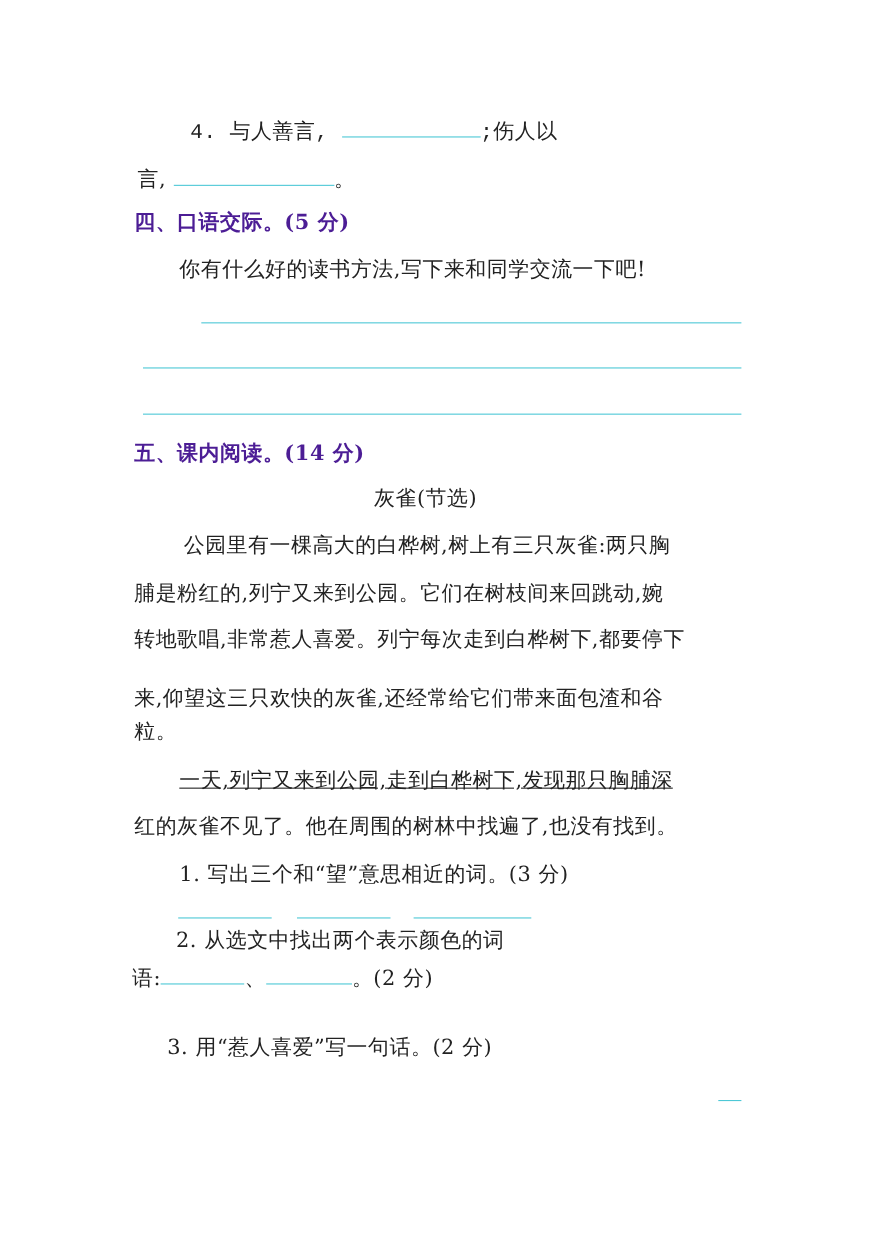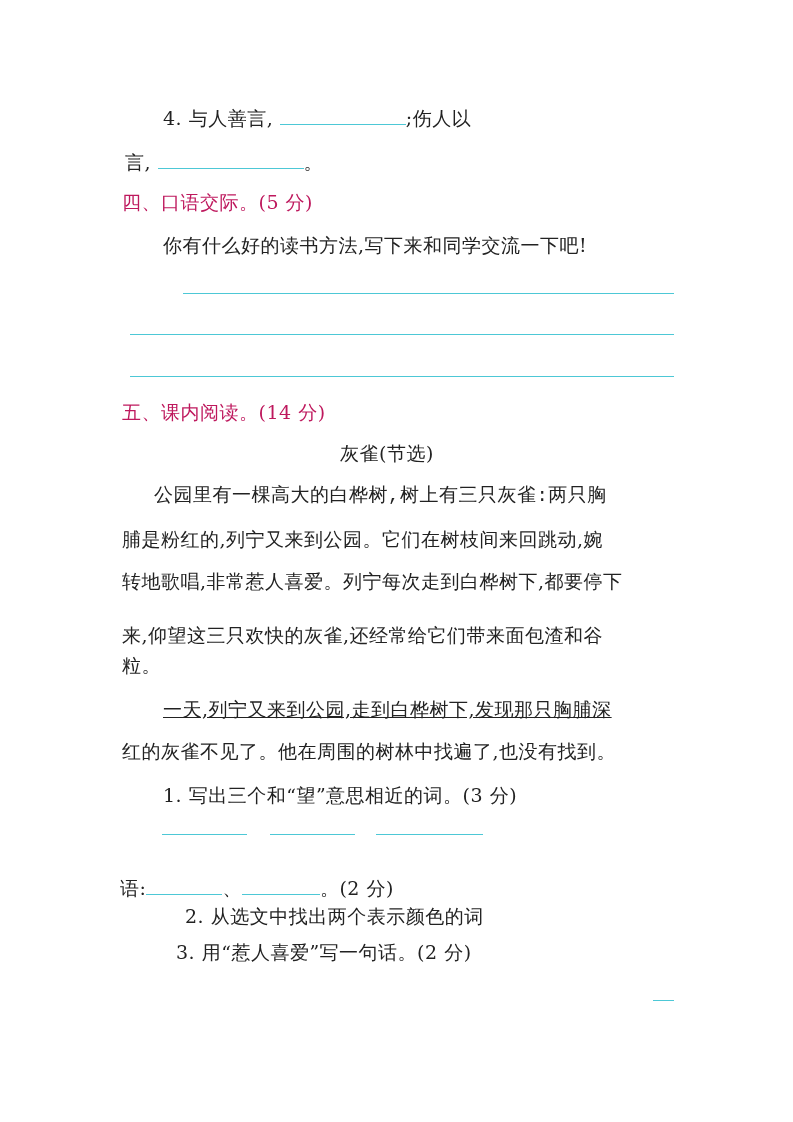--- a/index.html
+++ b/index.html
@@ -1,56 +1,56 @@
 <!DOCTYPE html>
 <html><head>
   <meta charset="utf-8">
   <style>
     html, body { margin: 0; padding: 0; background: #ffffff; }
     body { width: 793px; height: 1122px; position: relative; overflow: hidden;
            font-family: "DejaVu Serif", "Liberation Serif", serif; color: #222; }
     .t { position: absolute; font-size: 19px; line-height: 24px; white-space: nowrap; letter-spacing: 0.5px; }
-    .red { color: #be185d; }
+    .red { color: #4c1d95; font-weight: bold; }
     .blank { display: inline-block; border-bottom: 1.5px solid #4dc8d6; height: 18px; vertical-align: baseline; }
     .hline { position: absolute; height: 0; border-top: 1.5px solid #4dc8d6; }
   </style>
 </head>
 <body>
 
-<div class="t" style="left:163px; top:106px;">
+<div class="t" style="left:173px; top:106px;font-family:Liberation Mono, monospace;">
   <span>4. 与人善言,</span>
   <span class="blank" style="width:126px;"></span><span>;伤人以</span>
 </div>
 <div class="t" style="left:125px; top:150px;">
   <span>言,</span>
   <span class="blank" style="width:146px;"></span><span>。</span>
 </div>
 
 <div class="t red" style="left:122px; top:190px;">四、口语交际。(5 分)</div>
 <div class="t" style="left:163px; top:233px;">你有什么好的读书方法,写下来和同学交流一下吧!</div>
 <div class="hline" style="left:183px; top:293px; width:491px;"></div>
 <div class="hline" style="left:130px; top:334px; width:544px;"></div>
 <div class="hline" style="left:130px; top:376px; width:544px;"></div>
 
 <div class="t red" style="left:122px; top:400px;">五、课内阅读。(14 分)</div>
 <div class="t" style="left:340px; top:441px;text-align:right;">灰雀(节选)</div>
 
-<div class="t" style="left:154px; top:484px;font-family:Liberation Mono, monospace;">公园里有一棵高大的白桦树,树上有三只灰雀:两只胸</div>
+<div class="t" style="left:167px; top:484px;">公园里有一棵高大的白桦树,树上有三只灰雀:两只胸</div>
 <div class="t" style="left:122px; top:527px;">脯是粉红的,列宁又来到公园。它们在树枝间来回跳动,婉</div>
 <div class="t" style="left:122px; top:569px;text-align:right;">转地歌唱,非常惹人喜爱。列宁每次走到白桦树下,都要停下</div>
 <div class="t" style="left:122px; top:612px;margin-top:11px;">来,仰望这三只欢快的灰雀,还经常给它们带来面包渣和谷</div>
 <div class="t" style="left:122px; top:653px;">粒。</div>
 
 <div class="t" style="left:163px; top:697px;text-decoration:underline;">一天,列宁又来到公园,走到白桦树下,发现那只胸脯深</div>
 <div class="t" style="left:122px; top:739px;">红的灰雀不见了。他在周围的树林中找遍了,也没有找到。</div>
 
 <div class="t" style="left:163px; top:783px;">1. 写出三个和“望”意思相近的词。(3 分)</div>
 <div class="hline" style="left:162px; top:834px; width:85px;"></div>
 <div class="hline" style="left:270px; top:834px; width:85px;"></div>
 <div class="hline" style="left:376px; top:834px; width:107px;"></div>
 
-<div class="t" style="left:160px; top:904px;margin-left:25px;">2. 从选文中找出两个表示颜色的词</div>
+<div class="t" style="left:160px; top:843px;">2. 从选文中找出两个表示颜色的词</div>
 <div class="t" style="left:120px; top:876px;">
   <span>语:</span><span class="blank" style="width:76px;"></span><span>、</span><span class="blank" style="width:78px;"></span><span>。(2 分)</span>
 </div>
 
-<div class="t" style="left:176px; top:940px;">3. 用“惹人喜爱”写一句话。(2 分)</div>
+<div class="t" style="left:152px; top:940px;">3. 用“惹人喜爱”写一句话。(2 分)</div>
 <div class="hline" style="left:653px; top:1000px; width:21px;"></div>
 
 </body></html>

